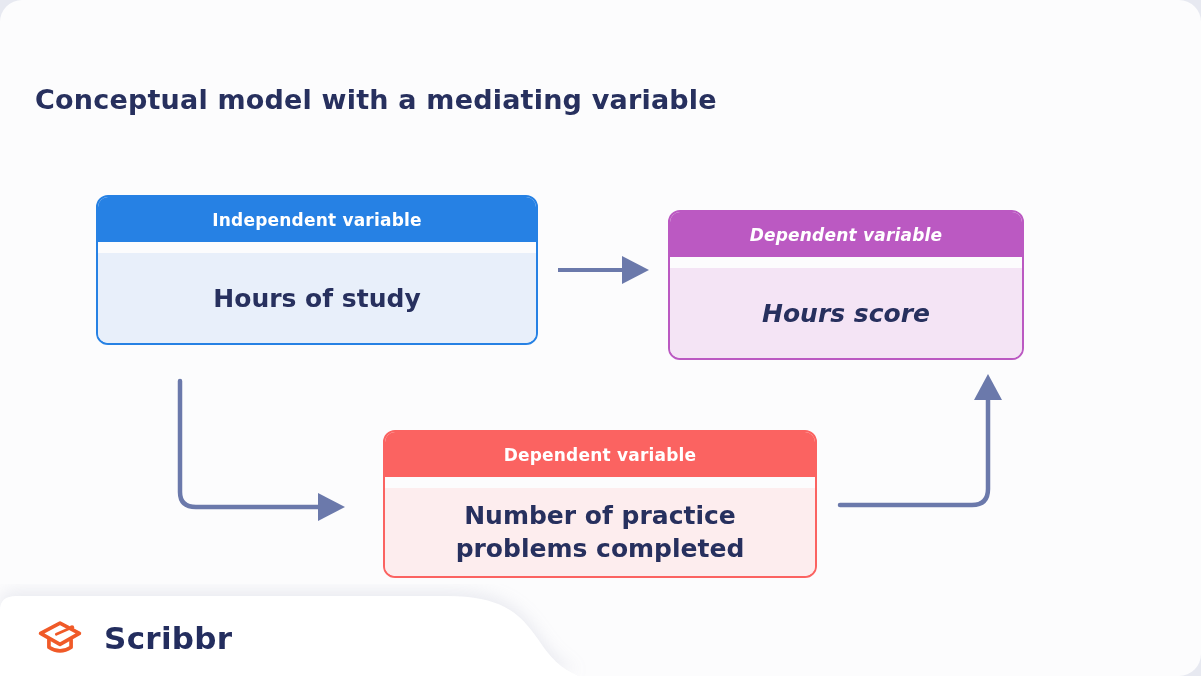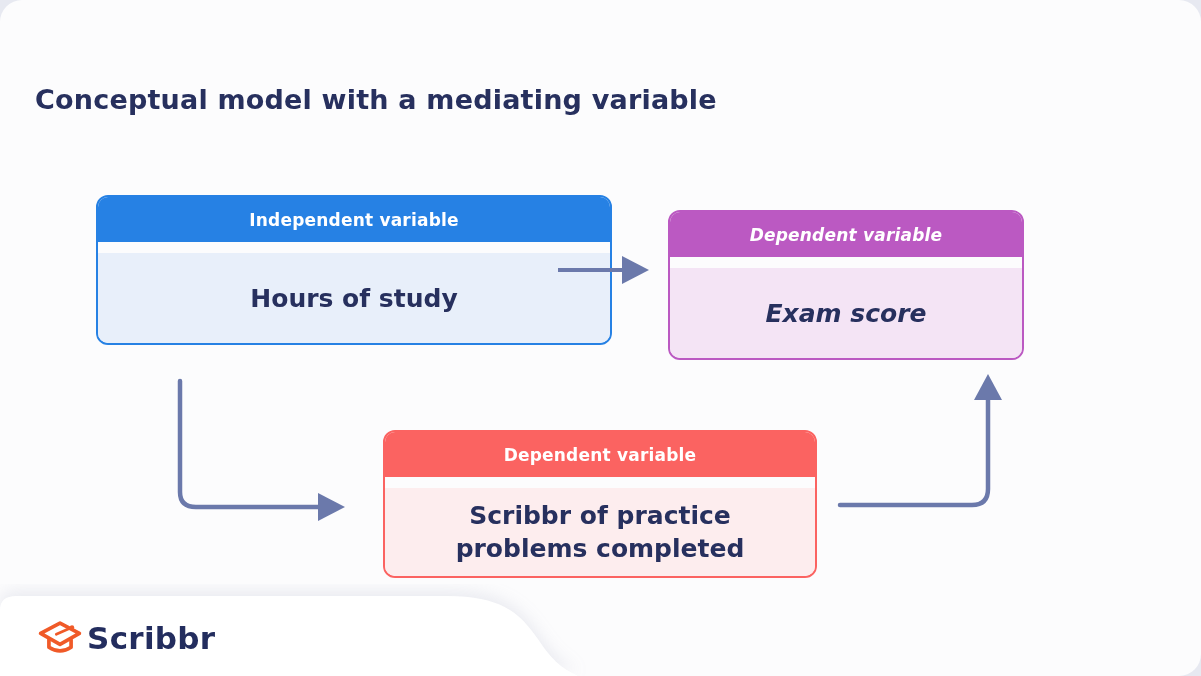--- a/index.html
+++ b/index.html
@@ -43,21 +43,21 @@
     flex: 1 1 auto;
     display: flex; align-items: center; justify-content: center;
     text-align: center;
     color: var(--title-text, #27305e);
     font-size: 25px; font-weight: bold;
     line-height: 1.32;
     padding: 0 20px;
     margin-top: 11px;
   }
   .box-independent {
-    left: 96px; top: 195px; width: 516px; height: 150px;
+    left: 96px; top: 195px; width: 442px; height: 150px;
     border-color: var(--independent-header, #2681e4);
   }
   .box-independent .box-header { background: var(--independent-header, #2681e4); }
   .box-independent .box-body   { background: var(--independent-body, #e8effa); }
 
   .box-dependent {
     left: 668px; top: 210px; width: 356px; height: 150px;
     border-color: var(--dependent-header, #bb59c2);
     font-style: italic;
   }
@@ -76,21 +76,21 @@
     position: absolute; inset: 0;
     pointer-events: none;
   }
   .footer-tab {
     position: absolute; left: 0; bottom: 0;
     width: 600px; height: 92px;
     pointer-events: none;
   }
   .logo {
     position: absolute; left: 36px; bottom: 16px;
-    display: flex; align-items: center; gap: 3px;
+    display: flex; align-items: center; gap: 20px;
   }
   .logo-text {
     font-size: 31px; font-weight: bold;
     color: var(--logo-navy, #232d5e);
     letter-spacing: 0.3px;
   }
 </style>
 </head>
 <body>
 
@@ -101,28 +101,28 @@
   <div class="var-box box-independent">
     <div class="box-header">Independent variable</div>
     <div class="box-body">
       <div>Hours of study</div>
     </div>
   </div>
 
   <div class="var-box box-dependent">
     <div class="box-header">Dependent variable</div>
     <div class="box-body">
-      <div>Exam score</div>
+      <div>Hours score</div>
     </div>
   </div>
 
   <div class="var-box box-mediator">
     <div class="box-header">Dependent variable</div>
     <div class="box-body">
-      <div>Scribbr of practice problems completed</div>
+      <div>Number of practice problems completed</div>
     </div>
   </div>
 
   <svg class="arrow-layer" width="1201" height="676" viewBox="0 0 1201 676">
 
     <g>
       <line x1="558" y1="270" x2="623" y2="270" style="stroke:var(--arrow,#6b79ab);stroke-width:4"></line>
       <polygon points="622,256 649,270 622,284" style="fill:var(--arrow,#6b79ab)"></polygon>
     </g>
 

